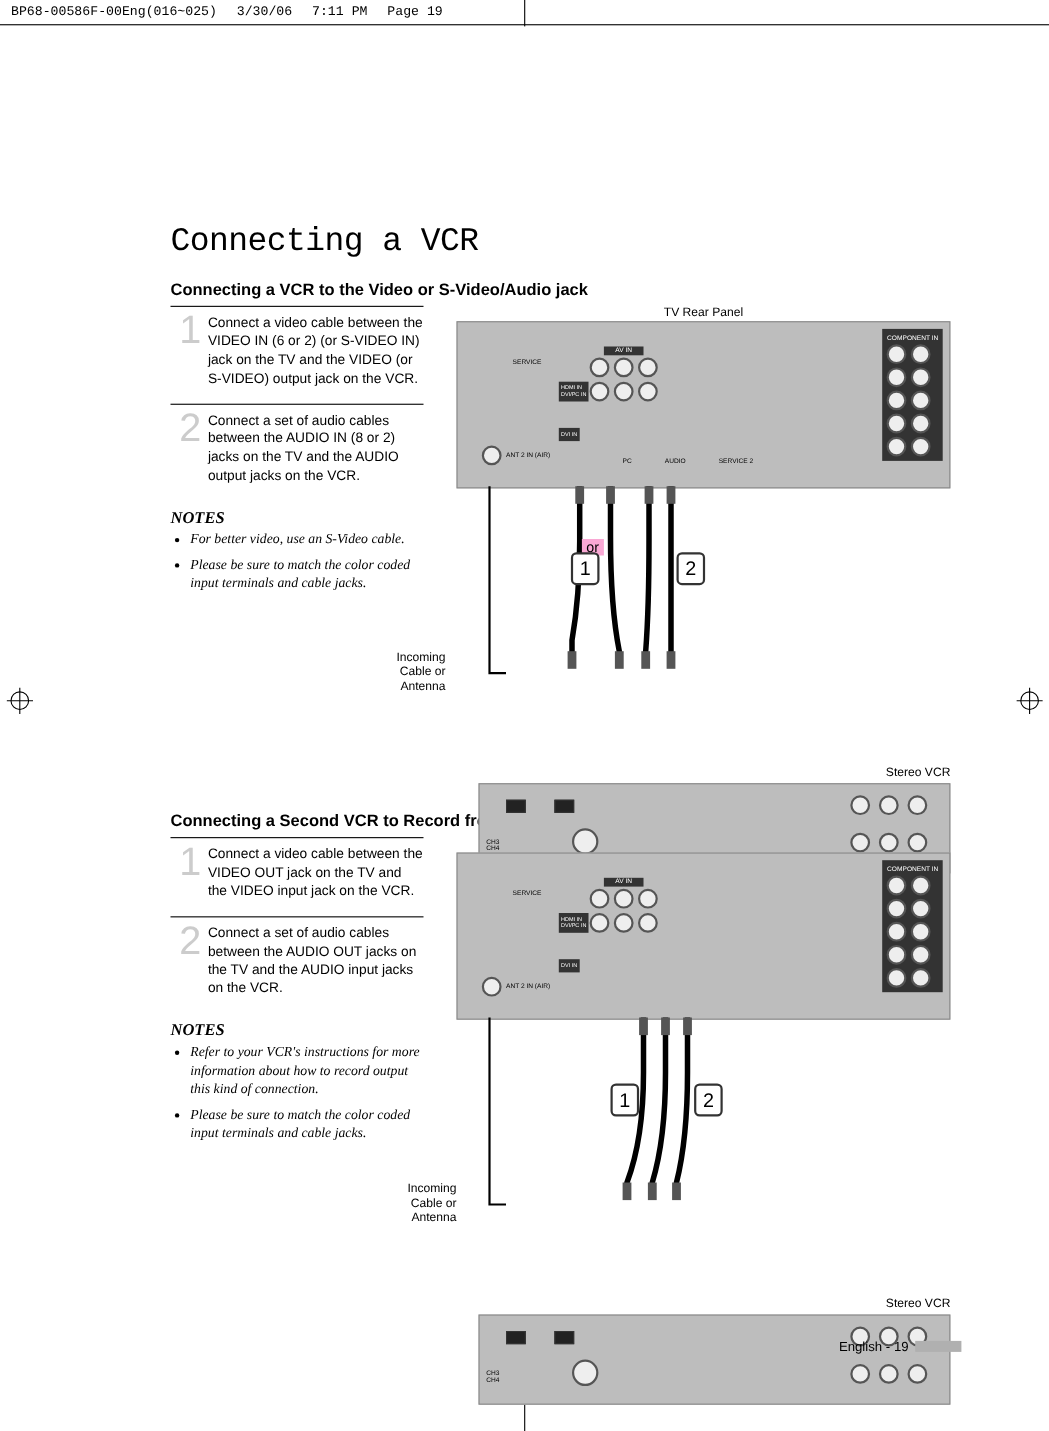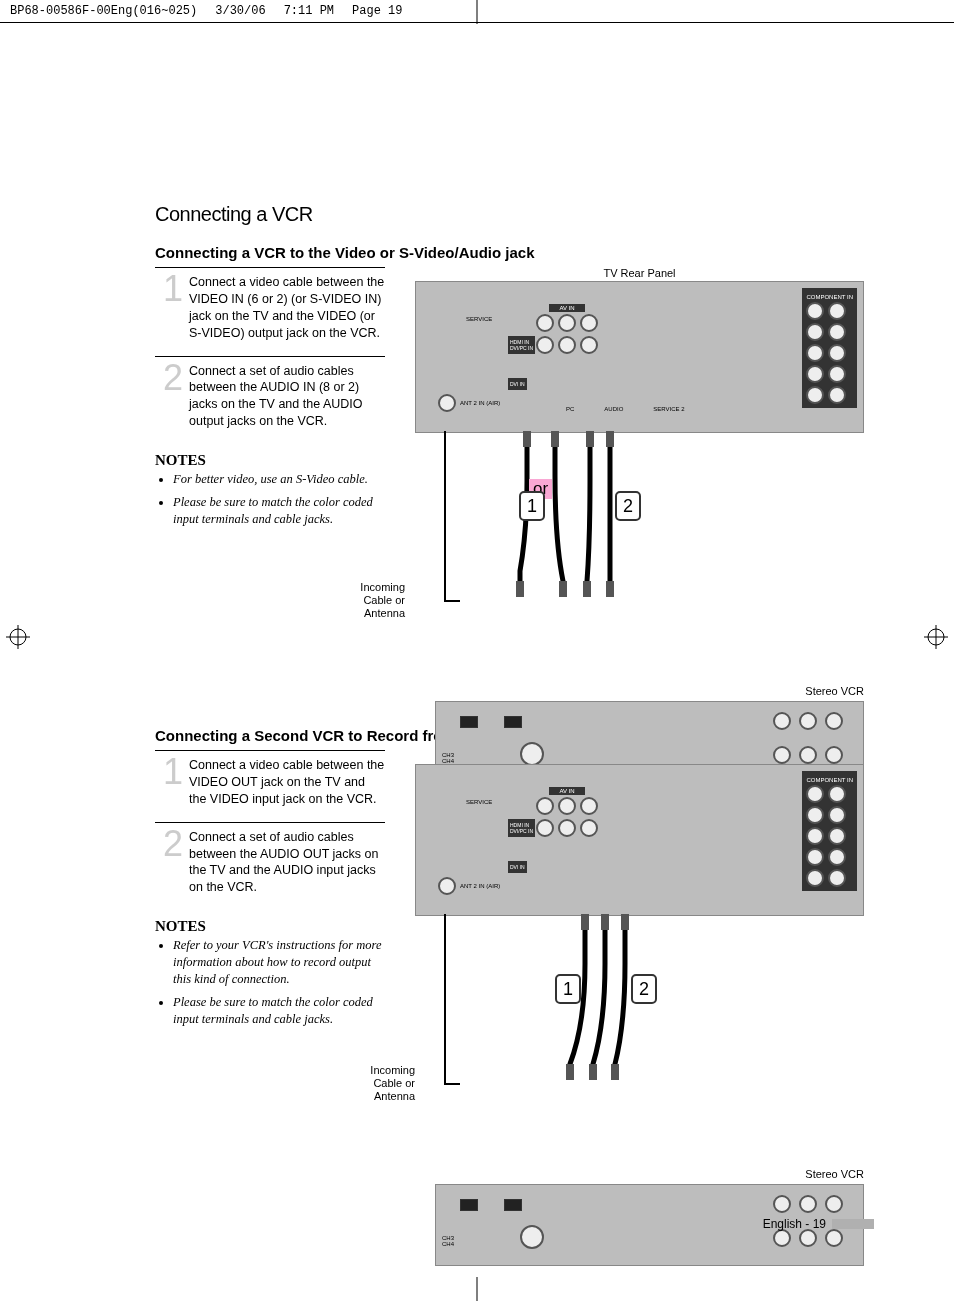--- a/index.html
+++ b/index.html
@@ -46,24 +46,24 @@
   }
   .reg-mark-left { left: 6px; }
   .reg-mark-right { right: 6px; }
   .reg-mark-left svg, .reg-mark-right svg { width:24px; height:24px; }
 
   .page {
     padding: 180px 90px 60px 155px;
     position: relative;
   }
   h1.title {
-    font-size: 20px;
+    font-size: 30px;
     font-weight: 400;
     margin: 0 0 18px 0;
-    font-family: Liberation Sans, sans-serif;
+    font-family: Liberation Mono, monospace;
     letter-spacing: -0.5px;
   }
   h2.section {
     font-size: 15px;
     font-weight: 700;
     margin: 0 0 6px 0;
     font-family: "Arial Narrow", Arial, sans-serif;
   }
   .two-col {
     display: flex;
@@ -93,20 +93,21 @@
     text-align: right;
     padding-right: 6px;
     flex-shrink: 0;
     font-family: "Arial Narrow", Arial, sans-serif;
   }
   .step-text {
     font-size: 12.5px;
     line-height: 1.35;
   }
   .notes-hd {
+    font-style: italic;
     font-weight: 700;
     font-size: 15px;
     margin: 22px 0 2px 0;
     font-family: "Times New Roman", serif;
   }
   ul.notes {
     margin: 0;
     padding-left: 18px;
     font-style: italic;
     font-size: 12.5px;
@@ -175,21 +176,21 @@
     font-size:18px;
     background:#fff;
   }
   .cable-numbers {
     position:absolute;
     display:flex;
     gap:70px;
   }
   .or-label{
     position:absolute;
-    font-size:17px;
+    font-size:13px;
     background:#f9a8d4;
     padding:0 4px;
   }
   .side-label{
     position:absolute;
     font-size:11px;
     text-align:right;
     line-height:1.2;
   }
   .bottom-caption{

